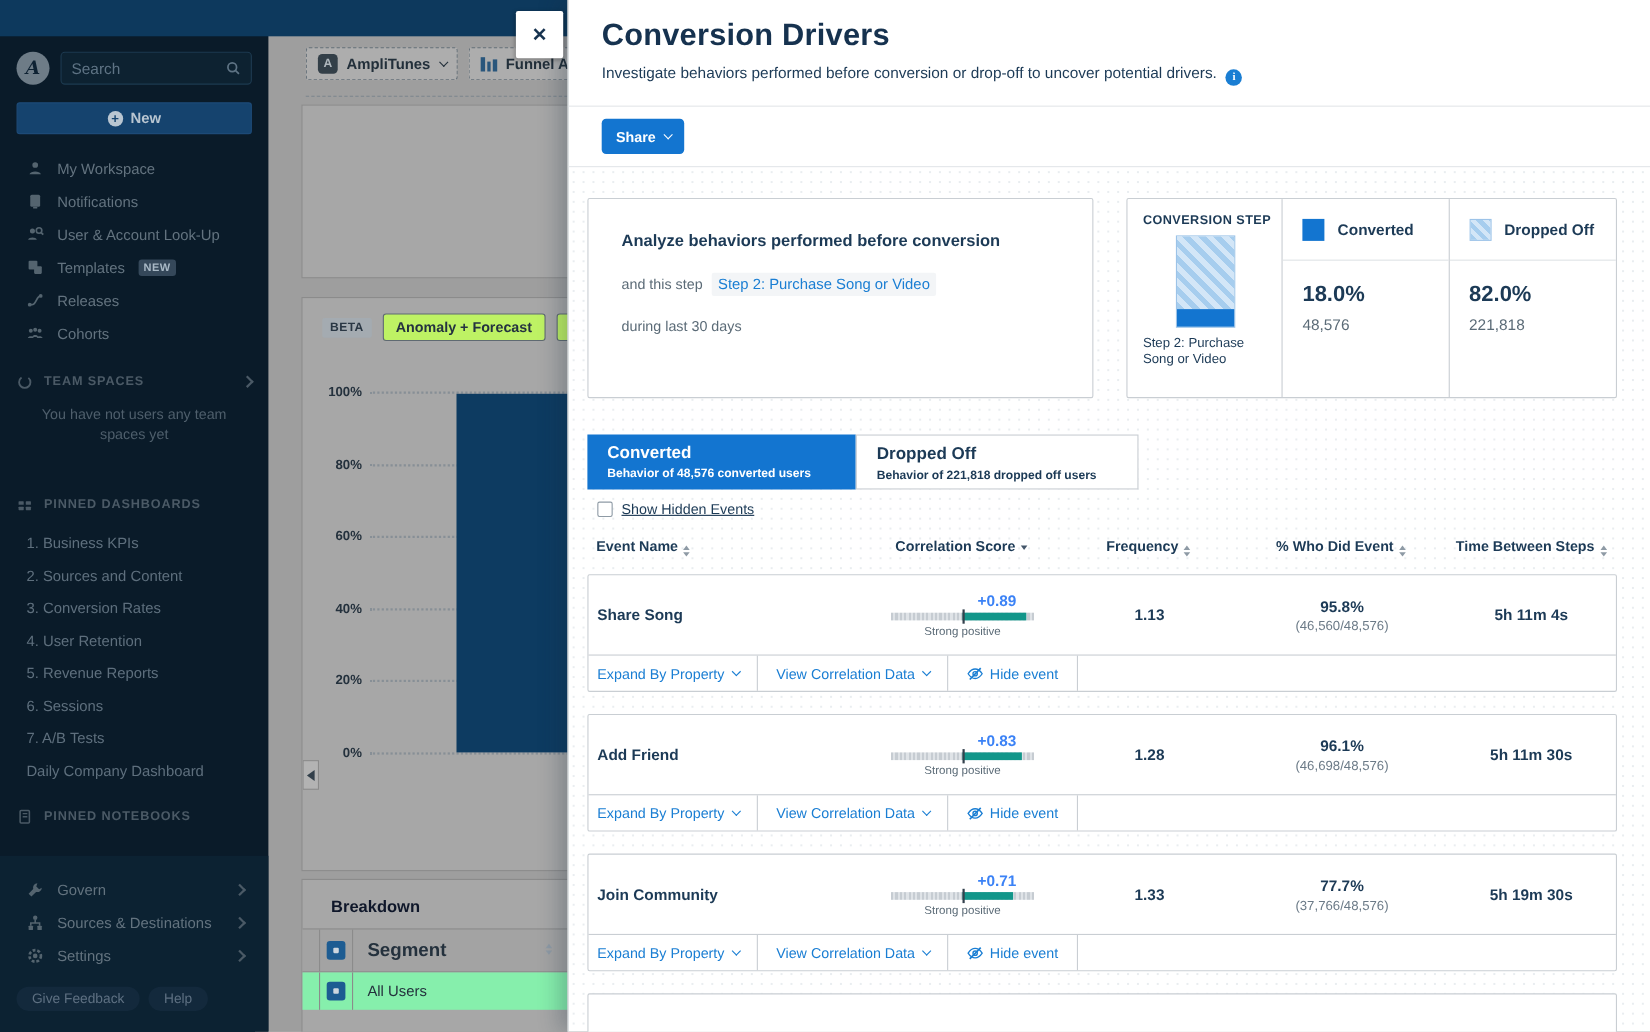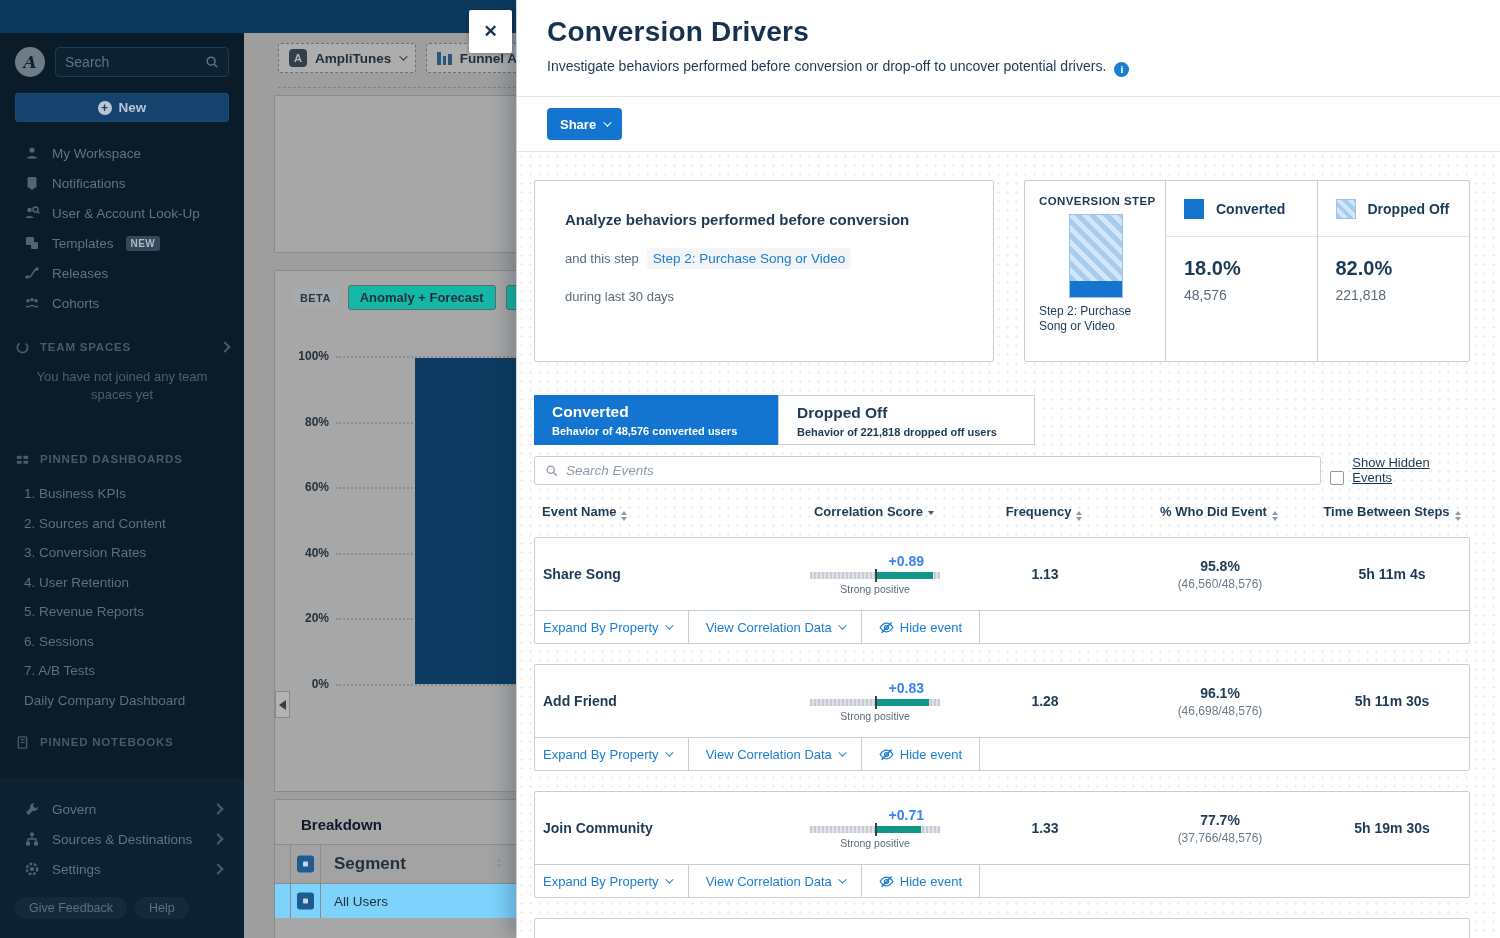--- a/index.html
+++ b/index.html
@@ -48,32 +48,32 @@
   .a-ic { width:18px; height:18px; border-radius:4px; background:#333f48; color:#aeb6bc; font-size:11px; font-weight:bold;
           display:flex; align-items:center; justify-content:center; }
   .bars-ic { display:flex; align-items:flex-end; gap:2px; height:14px; }
   .bars-ic i { width:3.5px; background:#29567c; display:block; }
   .dash-line { position:absolute; left:34px; right:0; top:54px; border-top:1px dashed #7b858d; }
   .cardA { position:absolute; left:30px; right:-2px; top:62px; height:158px; background:#a7a7a7; border:1px solid #8b8b8b; }
   .cardB { position:absolute; left:30px; right:-2px; top:237px; height:522px; background:#a7a7a7; border:1px solid #8b8b8b; }
   .cardC { position:absolute; left:30px; right:-2px; top:766px; height:160px; background:#a7a7a7; border:1px solid #8b8b8b; }
   .beta-row { position:absolute; left:18px; top:14px; display:flex; gap:10px; align-items:center; }
   .beta { background:#a4abb1; color:#2a3744; font-weight:bold; font-size:11px; padding:3px 7px; border-radius:2px; letter-spacing:.4px;}
-  .dim-btn { border:1px solid #5f6a72; border-radius:3px; background:#14b8a6; color:#243240; font-weight:bold;
+  .dim-btn { border:1px solid #5f6a72; border-radius:3px; background:#bef264; color:#243240; font-weight:bold;
              font-size:13px; padding:4px 11px; white-space:nowrap; cursor:pointer; }
   .tickrow { position:absolute; left:0; right:0; height:0; }
   .tickrow .lbl { position:absolute; left:0; width:54px; top:-7px; text-align:right; font-weight:bold; font-size:12px; color:#24313d; }
   .tickrow .ln { position:absolute; left:61px; right:0; top:0; border-top:2px dotted #878f96; }
   .funnel-bar { position:absolute; left:140px; right:0; top:87px; height:326px; background:#0d3b61; z-index:2;}
   .nav-handle { position:absolute; left:0px; top:420px; width:15px; height:27px; background:#b3b3b3; border:1px solid #8a8a8a;
                 display:flex; align-items:center; justify-content:center; z-index:3;}
   .nav-handle i { width:0; height:0; border-top:5px solid transparent; border-bottom:5px solid transparent; border-right:7px solid #323f4a; }
   .bd-title { position:absolute; left:26px; top:16px; font-size:15px; font-weight:bold; color:#0f172a; }
   .bd-head { position:absolute; left:0; right:0; top:44px; height:40px; background:#a3a3a3; border-top:1px solid #8b8b8b; border-bottom:1px solid #8b8b8b; }
-  .bd-rowline { position:absolute; left:0; right:0; top:84px; height:34px; background:#7dd3fc; }
+  .bd-rowline { position:absolute; left:0; right:0; top:84px; height:34px; background:#86efac; }
   .bd-cell-border { position:absolute; left:15px; top:0; bottom:0; border-left:1px solid #8b8b8b; border-right:1px solid #8b8b8b; width:31px;}
   .seg-ic { position:absolute; left:22px; top:50%; transform:translateY(-50%); width:17px; height:17px; border-radius:3px; background:#1d5c92; }
   .seg-ic::after { content:""; position:absolute; left:6px; top:6px; width:5px; height:5px; border-radius:1px; background:#cdd6de; }
   .bd-label { position:absolute; left:59px; top:50%; transform:translateY(-50%); font-size:17px; font-weight:bold; color:#24313d; }
   .bd-label2 { position:absolute; left:59px; top:50%; transform:translateY(-50%); font-size:13.5px; color:#24313d; }
 
   
   .close-btn { position:absolute; left:469px; top:10px; width:43px; height:43px; background:#ffffff; border:none;
                z-index:6; box-shadow:0 1px 4px rgba(0,0,0,.3); cursor:pointer; color:#16324f; font-size:17px; font-weight:bold;
                display:flex; align-items:center; justify-content:center; border-radius:2px;}
@@ -238,21 +238,21 @@
     </nav>
 
   <div class="sb-section">
     <svg viewBox="0 0 16 16">
         <circle cx="8" cy="8" r="5.5" fill="none" stroke="#4b5a66" stroke-width="1.8" stroke-dasharray="22 7"></circle>
       </svg>
     <span>TEAM SPACES</span>
     <span class="grow"></span>
     <span class="chev"></span>
   </div>
-  <p class="sb-empty">You have not joined any team spaces yet</p>
+  <p class="sb-empty">You have not users any team spaces yet</p>
 
   <div class="sb-section" style="margin-top:44px;">
     <svg viewBox="0 0 16 16" fill="#4b5a66">
         <rect x="2" y="4" width="5" height="3.4" rx="0.6"></rect>
         <rect x="9" y="4" width="5" height="3.4" rx="0.6"></rect>
         <rect x="2" y="9.2" width="5" height="3.4" rx="0.6"></rect>
         <rect x="9" y="9.2" width="5" height="3.4" rx="0.6"></rect>
       </svg>
     <span>PINNED DASHBOARDS</span>
   </div>
@@ -451,27 +451,20 @@
         <div class="t1">Converted</div>
         <div class="t2">Behavior of 48,576 converted users</div>
       </div>
       <div class="tab inactive">
         <div class="t1">Dropped Off</div>
         <div class="t2">Behavior of 221,818 dropped off users</div>
       </div>
     </div>
 
     <div class="search-row">
-      <div class="search-input">
-        <svg viewBox="0 0 16 16">
-            <circle cx="7" cy="7" r="4.5"></circle>
-            <line x1="10.5" y1="10.5" x2="14.5" y2="14.5"></line>
-          </svg>
-        <span>Search Events</span>
-      </div>
       <label class="hidden-toggle">
         <span class="cb"></span>
         <span>Show Hidden Events</span>
       </label>
     </div>
 
     <div class="tgrid thead" id="thead">
         <div class="th">Event Name<span class="sort">
             <i class="up"></i>
             <i class="down"></i>

